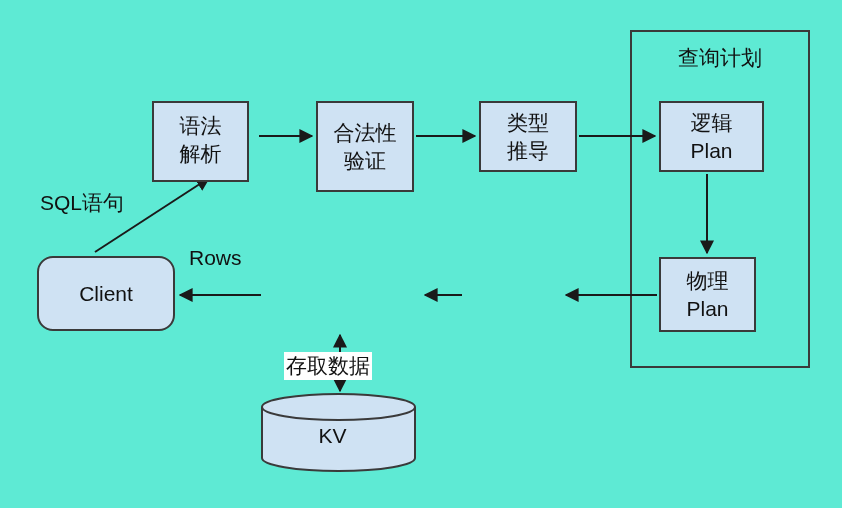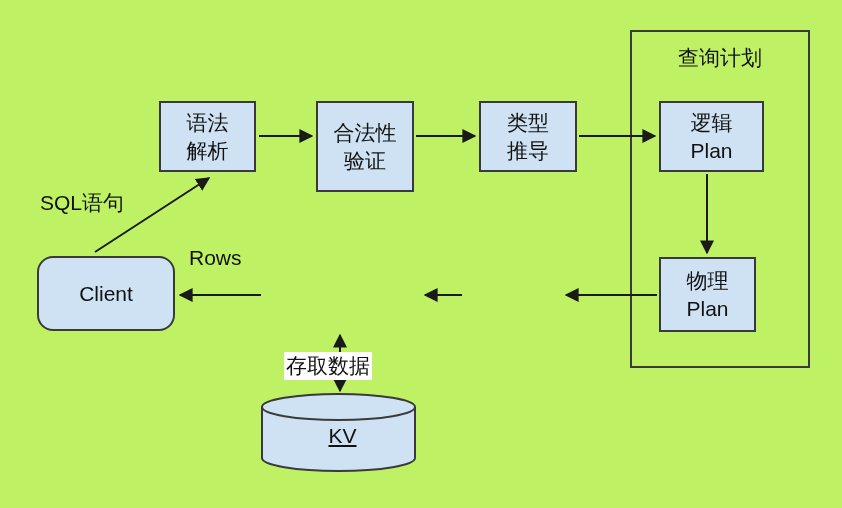--- a/index.html
+++ b/index.html
@@ -3,21 +3,21 @@
 <meta charset="utf-8">
 <style>
   * { box-sizing: border-box; }
   html, body { margin: 0; padding: 0; background: #ffffff; }
   body { font-family: "Liberation Sans", sans-serif; }
 
   .canvas {
     position: relative;
     width: 842px;
     height: 508px;
-    background: #bef264;
+    background: #5eead4;
     overflow: hidden;
     padding-left: 32px;
   }
 
   .group-box {
     position: absolute;
     left: 630px; top: 30px;
     width: 180px; height: 338px;
     border: 2px solid #3a3a3a;
     background: transparent;
@@ -46,37 +46,36 @@
     flex-direction: column;
     align-items: center;
     justify-content: center;
     font-size: 21px;
     line-height: 1.3;
     color: #111111;
     text-align: center;
   }
   .rounded { border-radius: 16px; }
 
-  #node-syntax   { left: 159px; top: 101px; width: 97px;  height: 71px; }
+  #node-syntax   { left: 152px; top: 101px; width: 97px;  height: 81px; font-family: Liberation Mono, monospace; }
   #node-validity { left: 316px; top: 101px; width: 98px;  height: 91px; }
   #node-type     { left: 479px; top: 101px; width: 98px;  height: 71px; }
   #node-logical  { left: 659px; top: 101px; width: 105px;  height: 71px; }
   #node-physical { left: 659px; top: 257px; width: 97px;  height: 75px; }
   #node-builder  { left: 464px; top: 259px; width: 98px;  height: 72px; }
   #node-execute  { left: 263px; top: 259px; width: 157px; height: 72px; }
   #node-client   { left: 37px;  top: 256px; width: 138px; height: 75px; }
 
   .kv-text {
     position: absolute;
-    left: 266px; top: 424px;
+    left: 256px; top: 424px;
     width: 153px;
     text-align: center;
     font-size: 21px;
     color: #111111;
-    text-decoration: underline;
   }
 
   .edge-label {
     position: absolute;
     font-size: 21px;
     color: #111111;
     white-space: nowrap;
     text-align: center;
   }
   #label-sql  { left: 40px;  top: 189px; }

